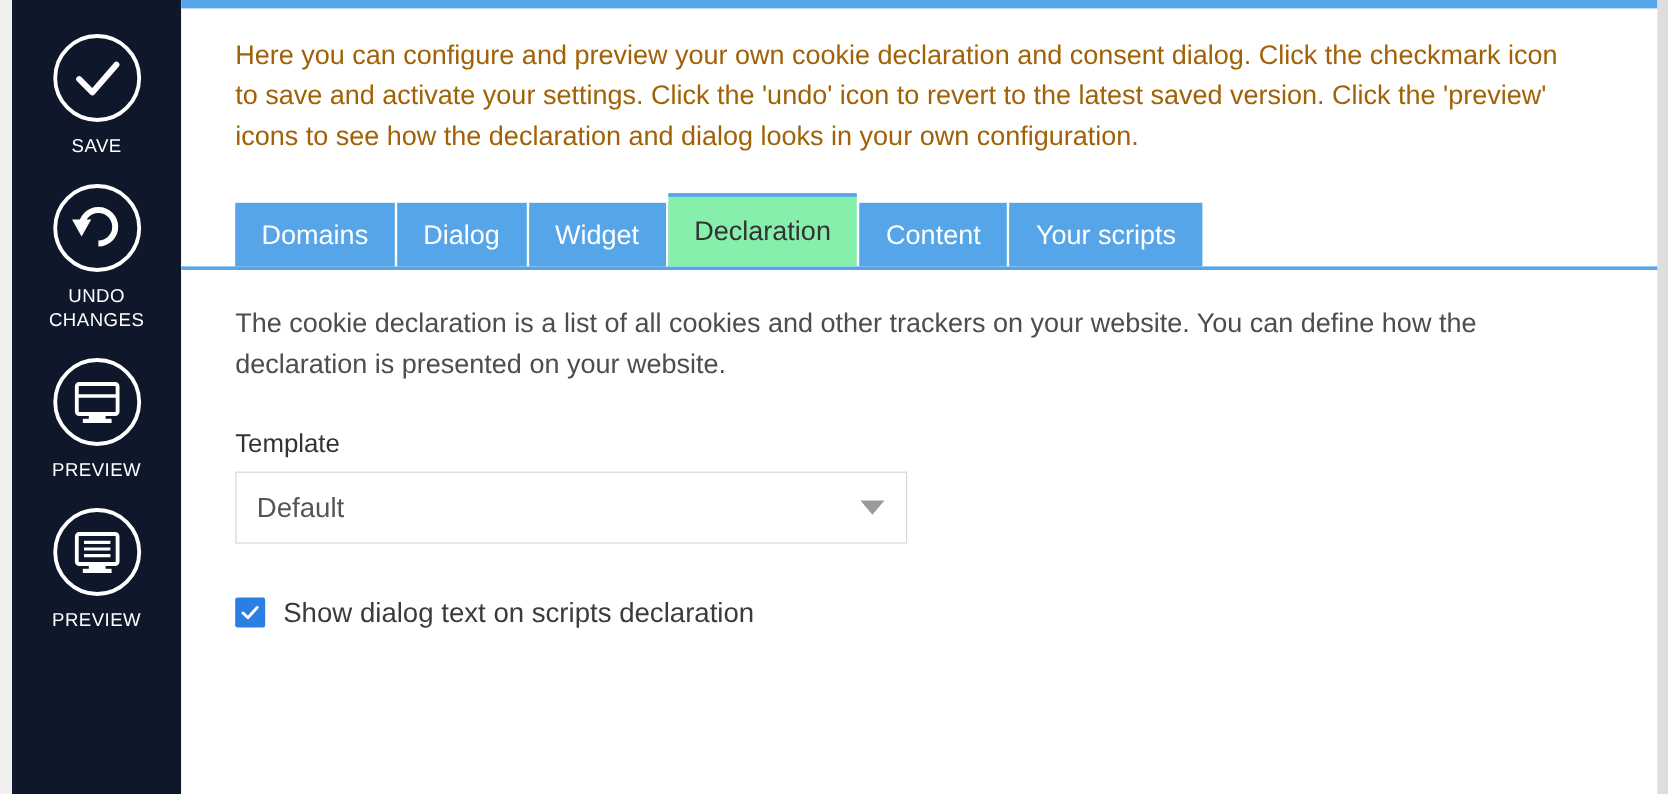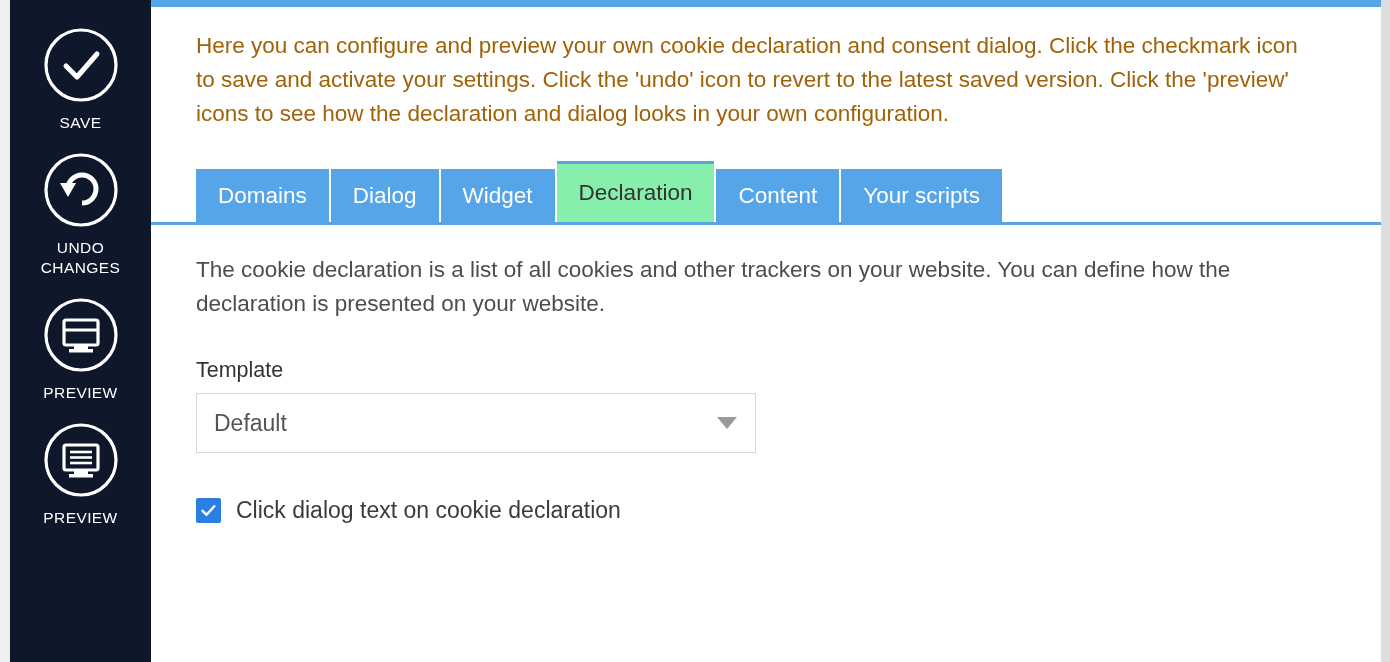--- a/index.html
+++ b/index.html
@@ -301,21 +301,21 @@
         <span class="select-value">Default</span>
         <span class="caret"></span>
       </div>
 
       <div class="checkbox-row">
         <span class="checkbox">
           <svg width="19" height="19" viewBox="0 0 19 19">
             <polyline points="3.5,9.8 7.6,13.8 15.3,5.2" fill="none" stroke="#ffffff" stroke-width="2.4" stroke-linecap="round" stroke-linejoin="round"></polyline>
           </svg>
         </span>
-        <span class="checkbox-label">Click dialog text on cookie declaration</span>
+        <span class="checkbox-label">Show dialog text on scripts declaration</span>
       </div>
 
     </div>
   </div>
 
   <div class="right-gutter"></div>
 
 </div>
 
 </body></html>

